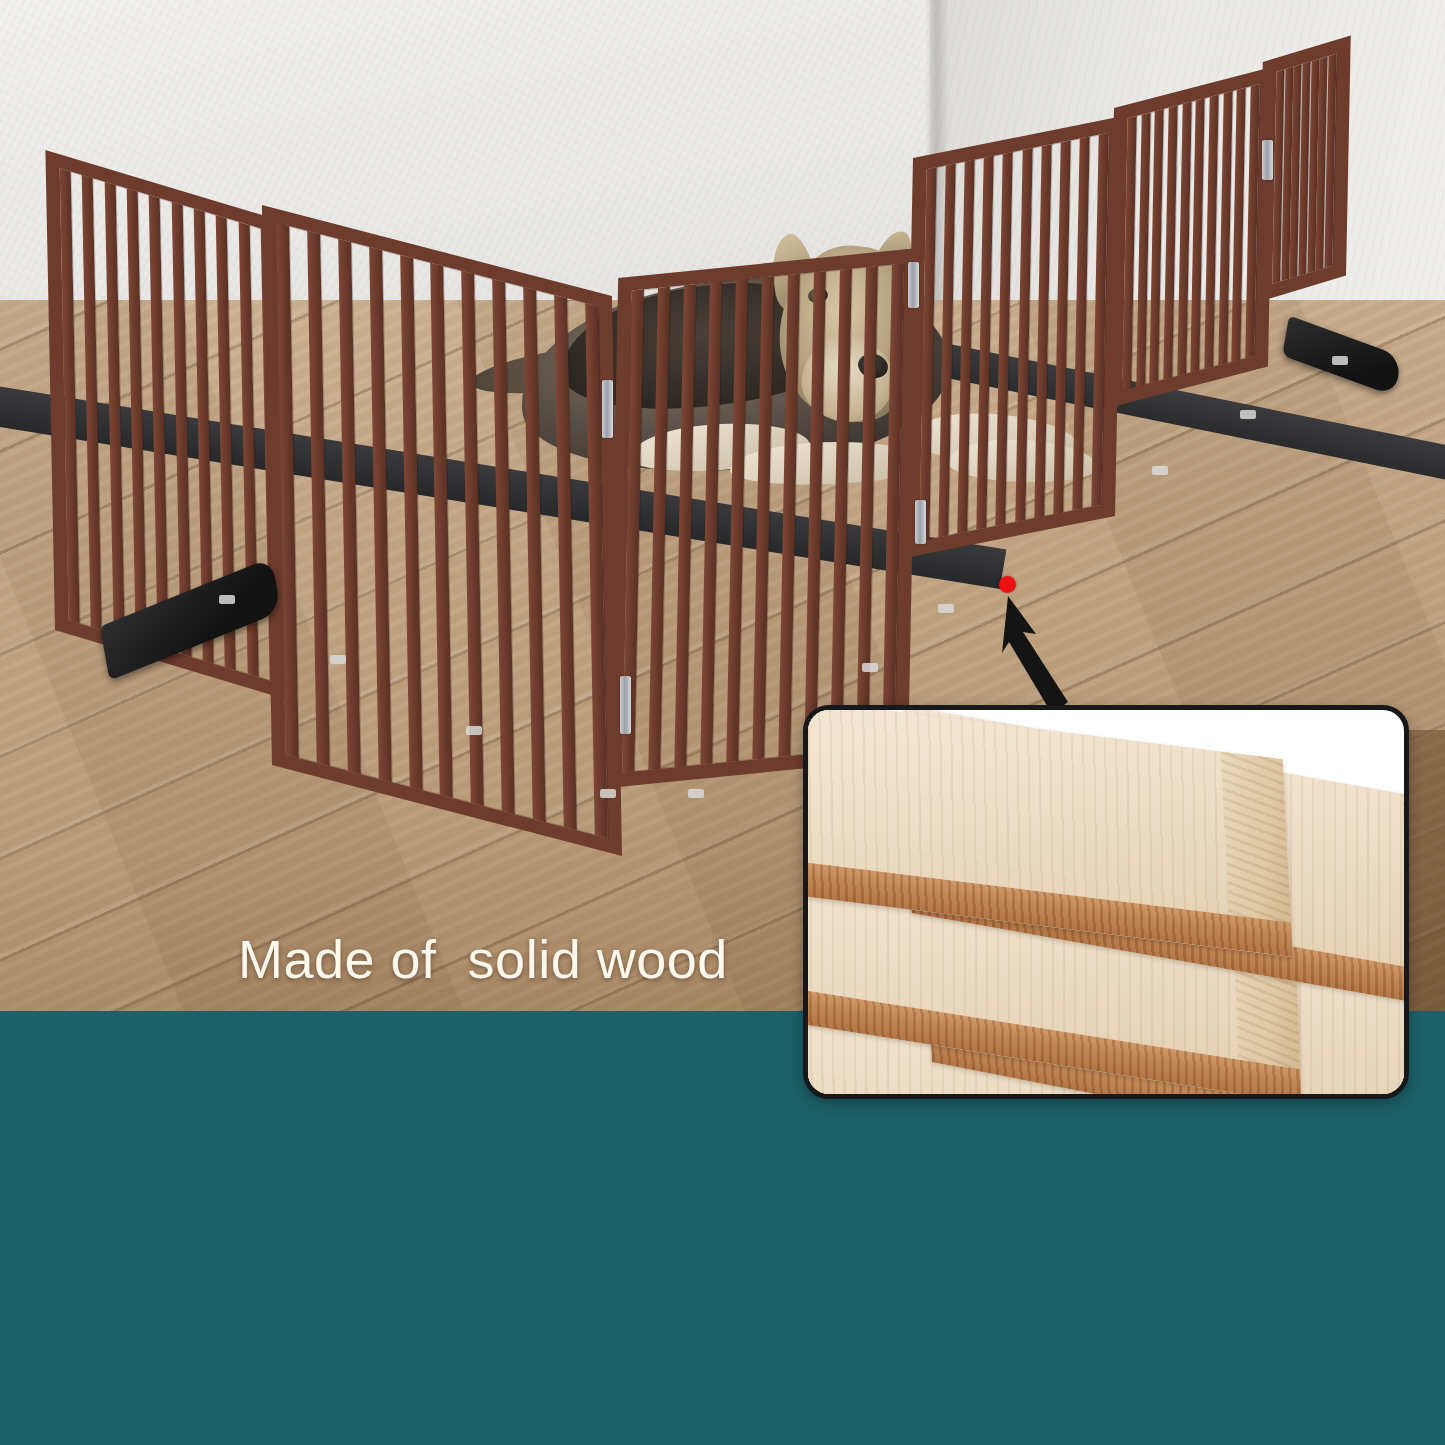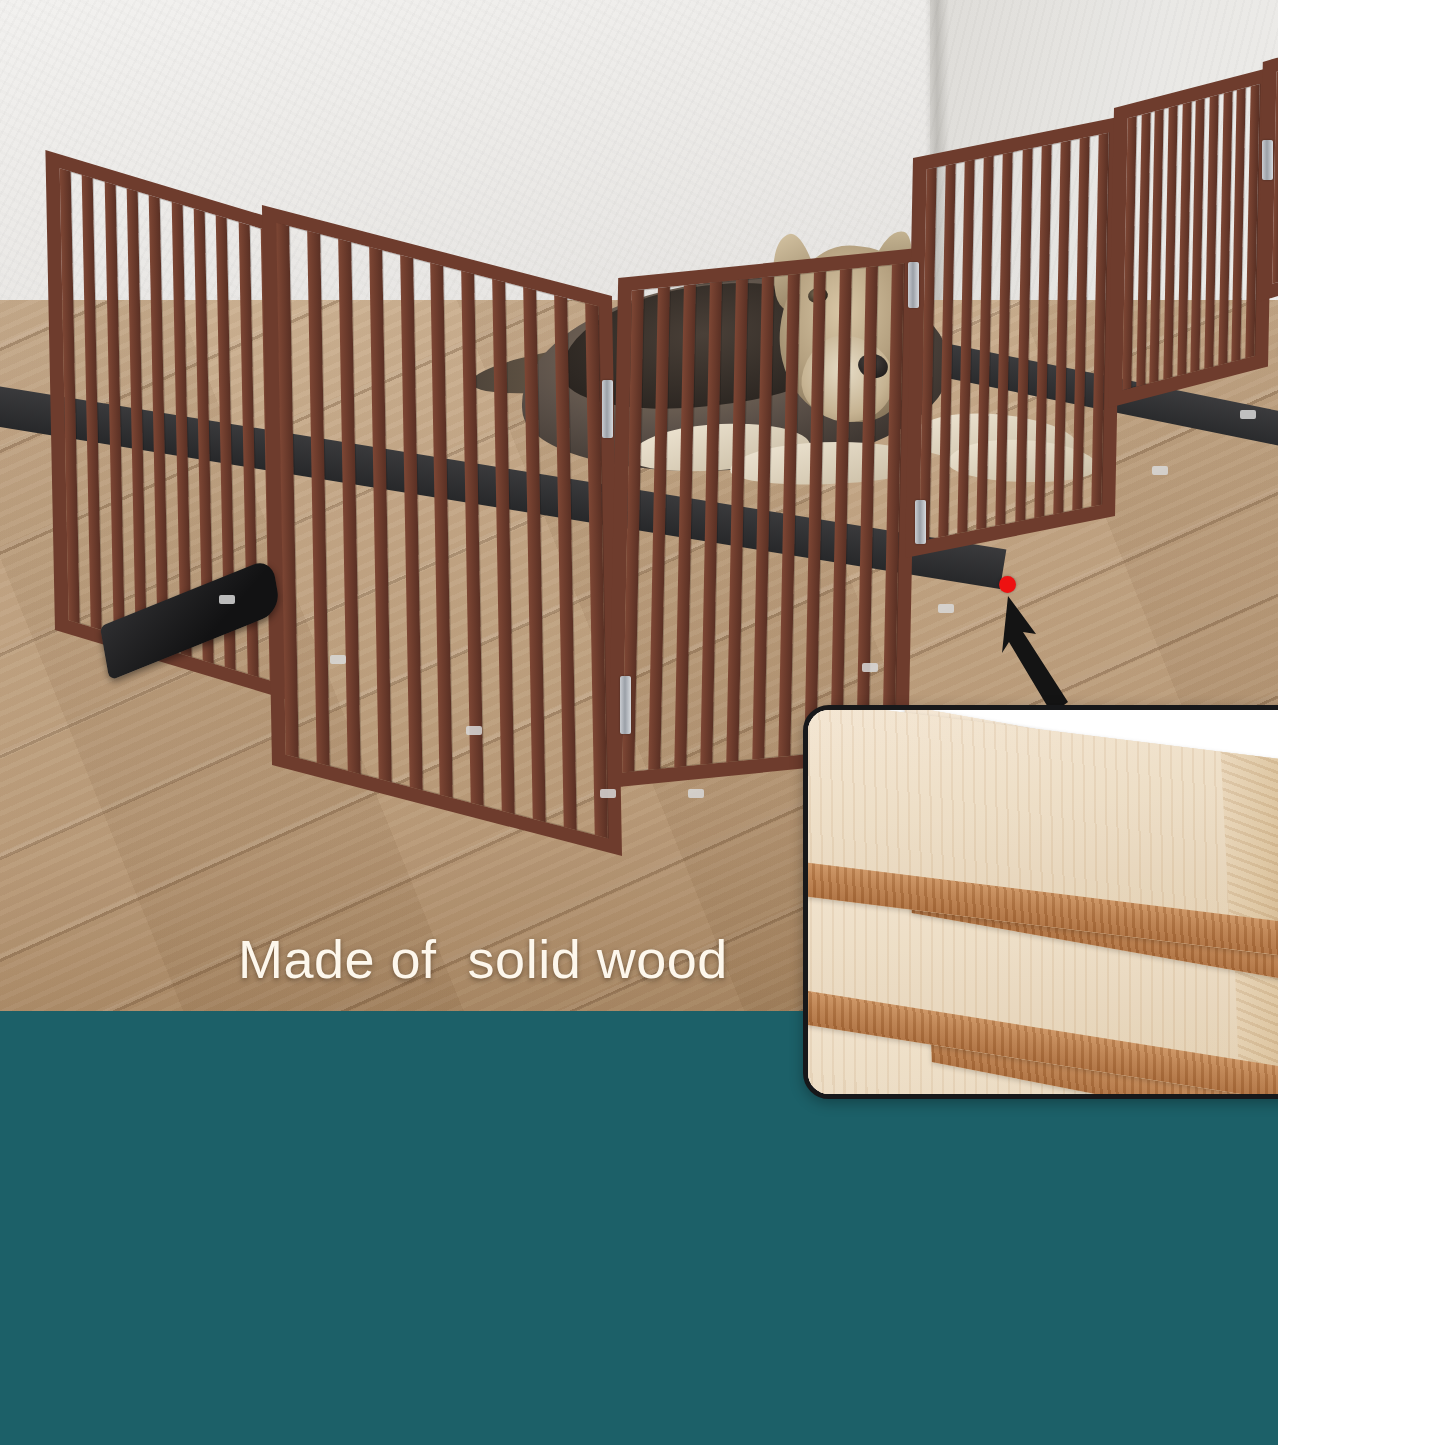--- a/index.html
+++ b/index.html
@@ -5,21 +5,21 @@
 <style>
   * { box-sizing: border-box; margin: 0; padding: 0; }
   html, body {
     width: 1445px; height: 1445px;
     overflow: hidden;
     background: #ffffff;
     font-family: "Liberation Sans", "DejaVu Sans", sans-serif;
   }
   #page {
     position: relative;
-    width: 1278px; height: 1445px;
+    width: 1445px; height: 1445px;
     overflow: hidden;
   }
 
   
   .hero {
     position: absolute;
     left: 0; top: 0;
     width: 1445px; height: 1012px;
     overflow: hidden;
     background: #cfcac2;

